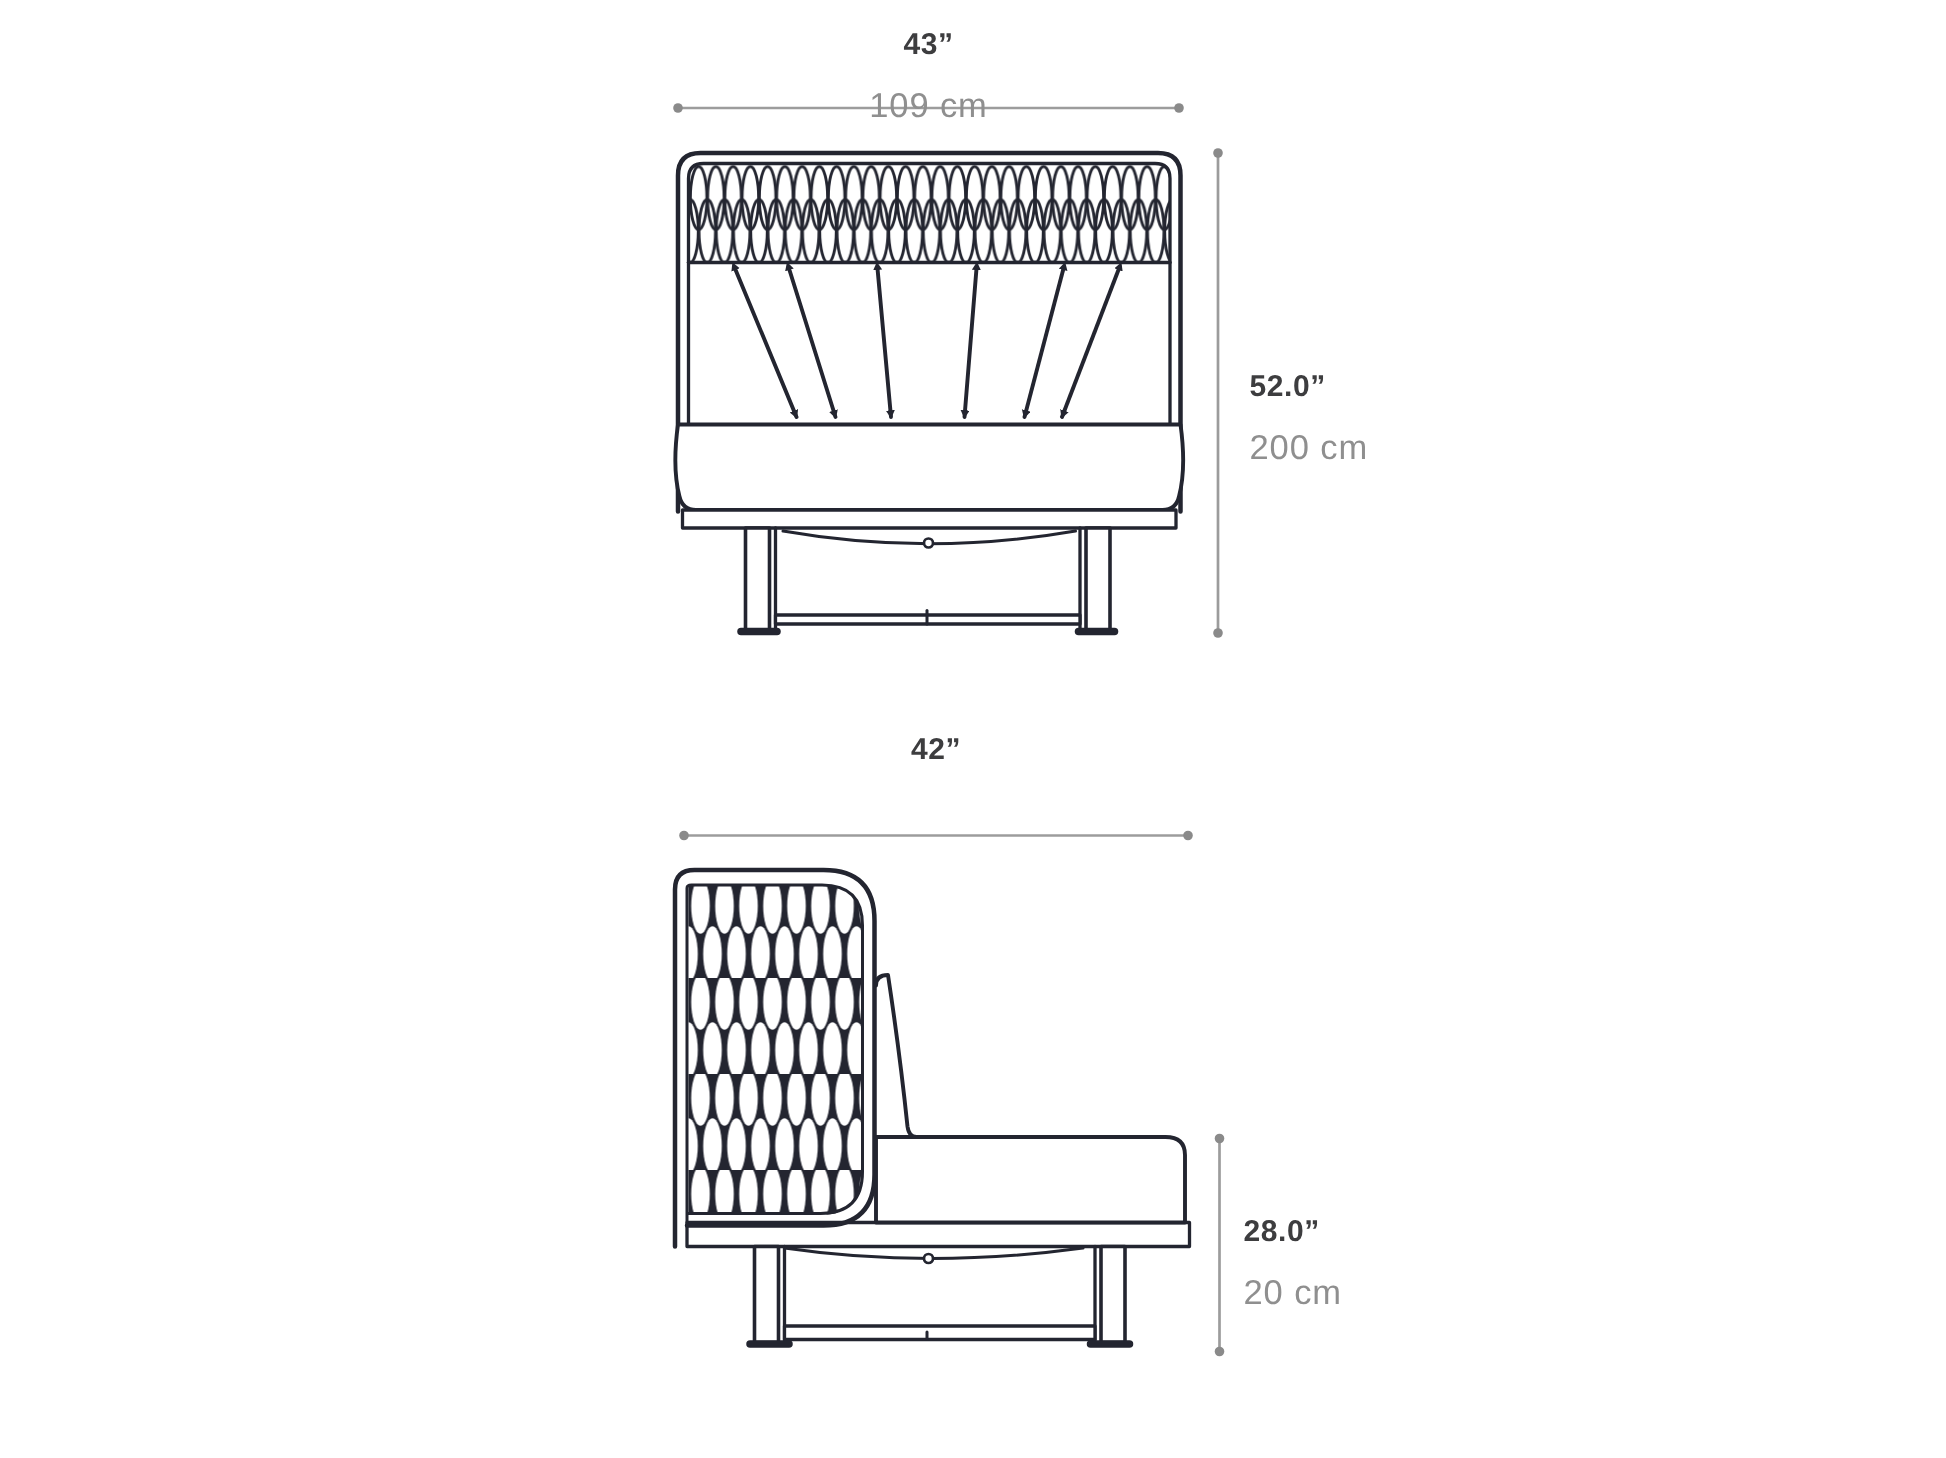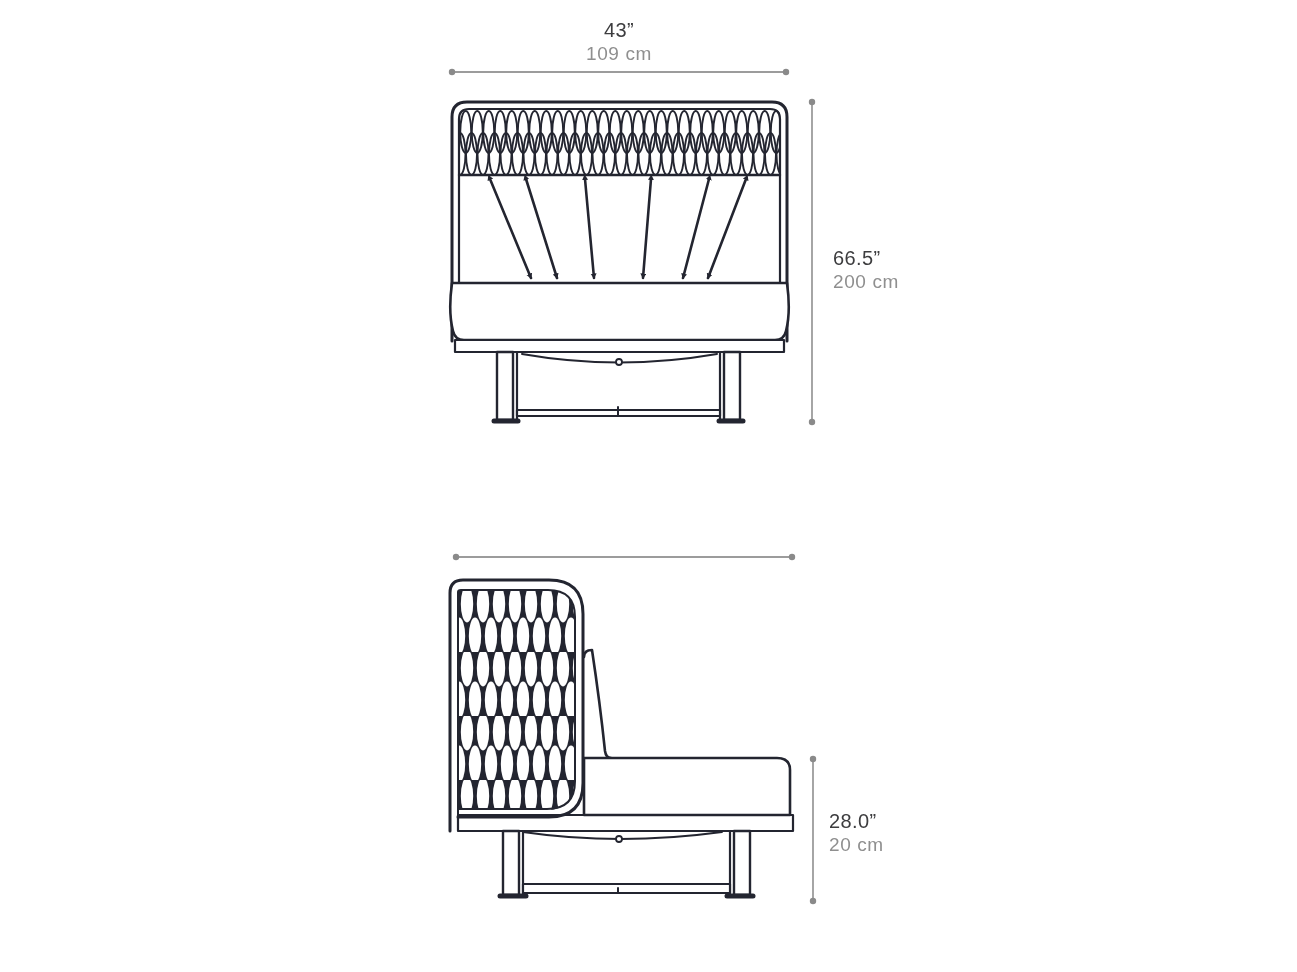--- a/index.html
+++ b/index.html
@@ -20,22 +20,22 @@
   }
   .stage svg{position:absolute;left:0;top:0;}
   
   .ln{stroke:var(--drawing-line);fill:none;stroke-linecap:round;stroke-linejoin:round;}
   .fw{stroke:var(--drawing-line);fill:#ffffff;stroke-linejoin:round;}
   .dim{stroke:var(--dimension-line);stroke-width:1.8;fill:none;}
   .dot{fill:var(--dimension-dot);}
   
   .dim-label{position:absolute;line-height:23px;}
   .dim-label.centered{width:300px;text-align:center;}
-  .dim-in{display:block;font-weight:normal;font-size:20px;letter-spacing:.4px;color:var(--label-inches);}
-  .dim-cm{display:block;font-size:19px;letter-spacing:.6px;color:var(--label-cm);}
+  .dim-in{display:block;font-weight:bold;font-size:20px;letter-spacing:.4px;color:var(--label-inches);}
+  .dim-cm{display:block;font-size:23px;letter-spacing:.6px;color:var(--label-cm);margin-top:17px;}
 </style>
 </head>
 <body>
 
 <div class="stage">
 
   <svg width="1297" height="972" viewBox="0 0 1297 972">
     <defs>
       <pattern id="weaveFront" patternUnits="userSpaceOnUse" x="460" y="109" width="23" height="68">
         <g fill="none" stroke="#232530" stroke-width="1.9">
@@ -146,25 +146,26 @@
       <circle class="dot" cx="813" cy="901" r="3.2"></circle>
     </g>
   </svg>
 
   <div class="dim-label centered" style="left:469px;top:19px;">
     <span class="dim-in">43”</span>
     <span class="dim-cm">109 cm</span>
   </div>
 
   <div class="dim-label" style="left:833px;top:247px;">
-    <span class="dim-in">66.5”</span>
+    <span class="dim-in">52.0”</span>
     <span class="dim-cm">200 cm</span>
   </div>
 
   <div class="dim-label centered" style="left:474px;top:489px;">
+    <span class="dim-in">42”</span>
   </div>
 
   <div class="dim-label" style="left:829px;top:810px;">
     <span class="dim-in">28.0”</span>
     <span class="dim-cm">20 cm</span>
   </div>
 
 </div>
 
 </body></html>

